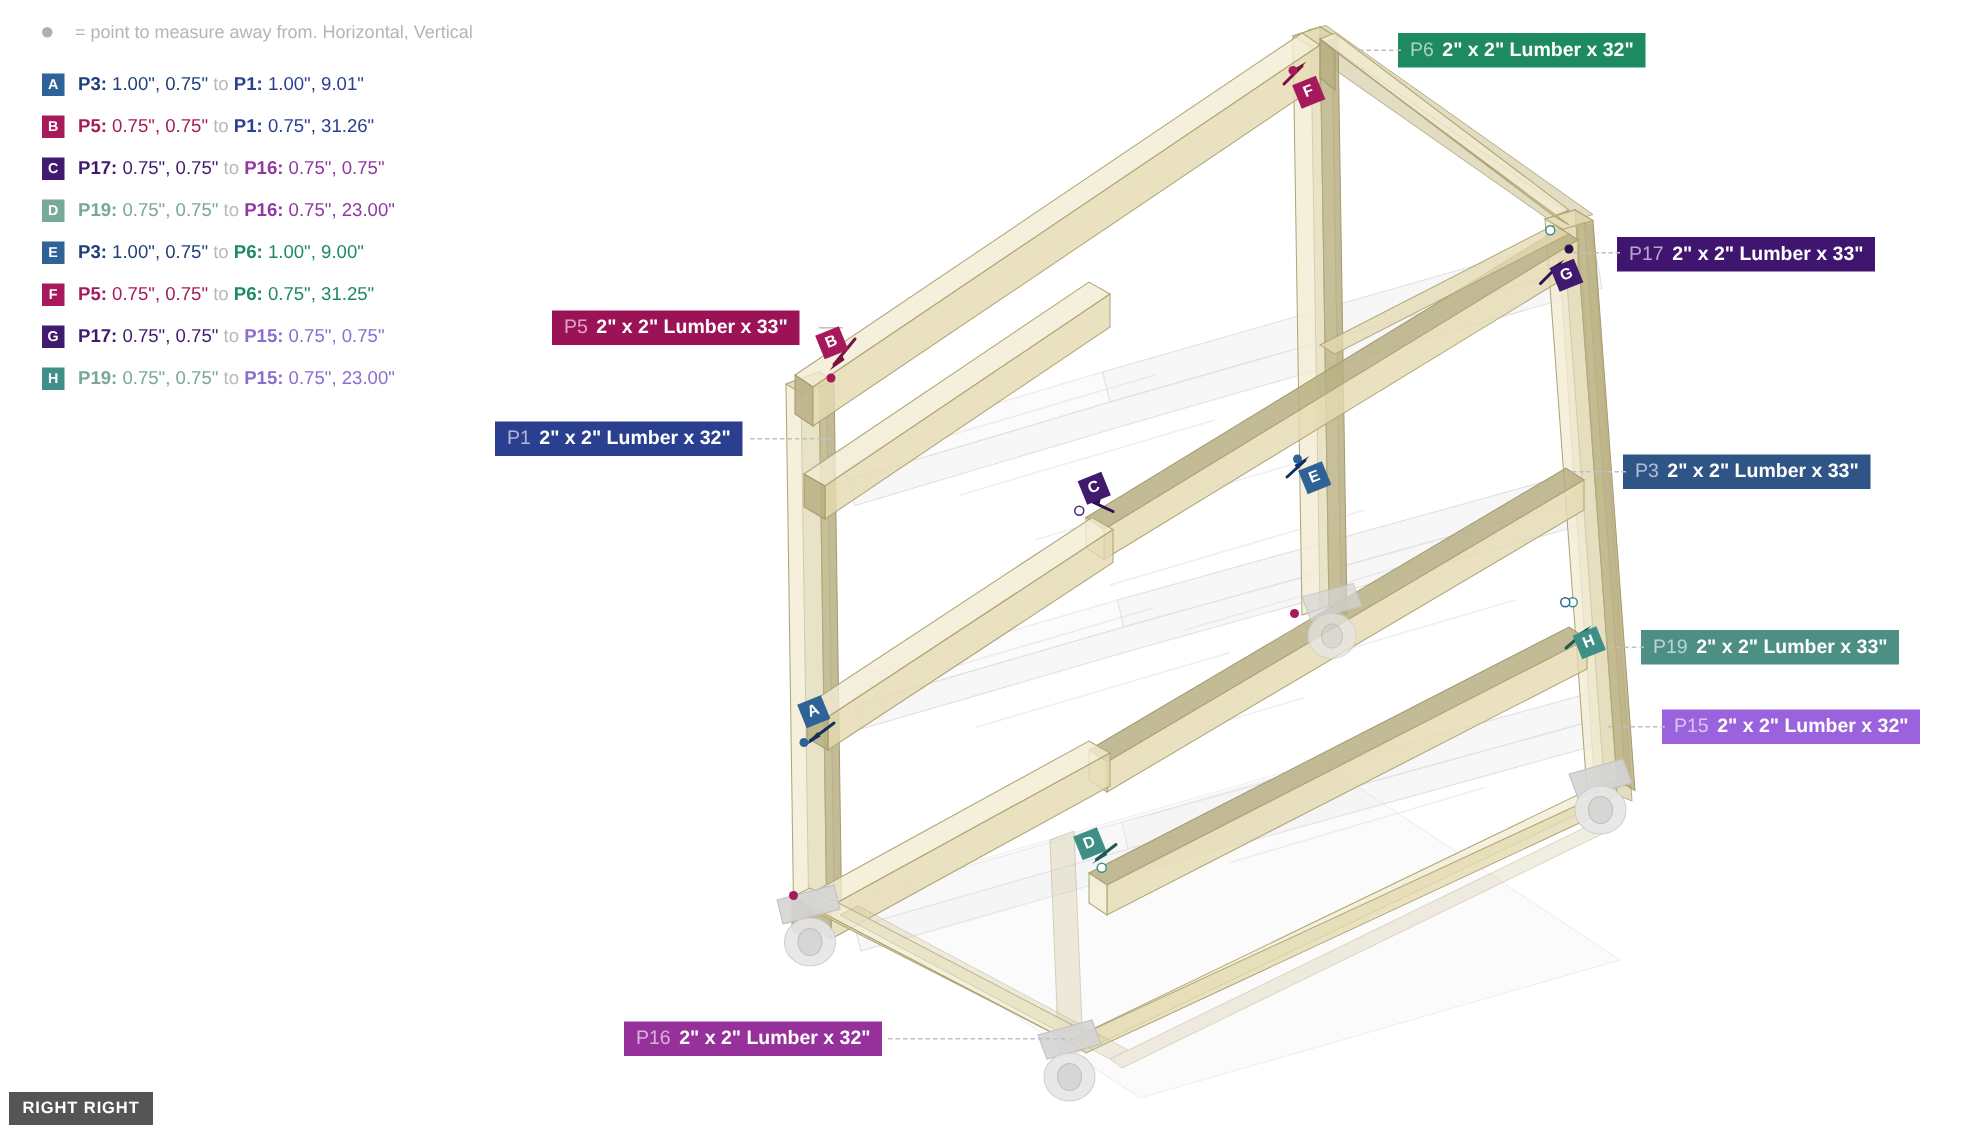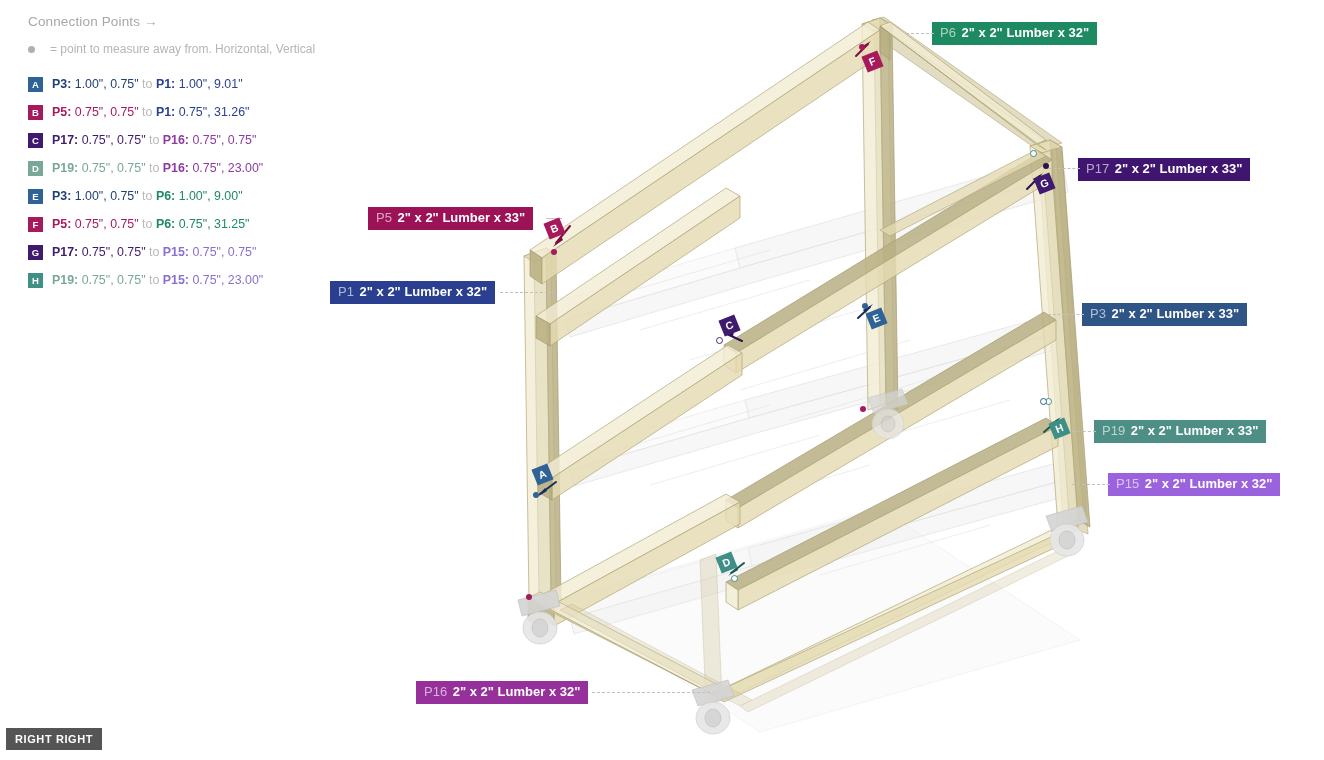--- a/index.html
+++ b/index.html
@@ -334,21 +334,20 @@
         <path d="M 1027,189 L 1040,176" stroke="#2d1050" stroke-width="2"></path>
         <polygon points="1043,173 1033,179 1035,182" fill="#2d1050"></polygon>
 
         <path d="M 1044,432 L 1058,420" stroke="#1d5a52" stroke-width="2"></path>
         <polygon points="1061,417 1051,423 1053,426" fill="#1d5a52"></polygon>
       </g>
     </g>
   </svg>
 
   <div id="legend">
-    <div class="legend-title">Connection Points →</div>
     <div class="legend-sub">
       <span class="dot"></span>
       <span>= point to measure away from. Horizontal, Vertical</span>
     </div>
     <div id="legend-rows">
         <div class="cp-row">
           <span class="cp-badge" style="background: rgb(47, 98, 150);">A</span>
           <span class="cp-text"><b style="color:#1f3f78">P3:</b><span style="color:#1f3f78"> 1.00", 0.75" </span><span class="to">to </span><b style="color:#2a3f8f">P1:</b><span style="color:#2a3f8f"> 1.00", 9.01"</span></span>
         </div>
         <div class="cp-row">

